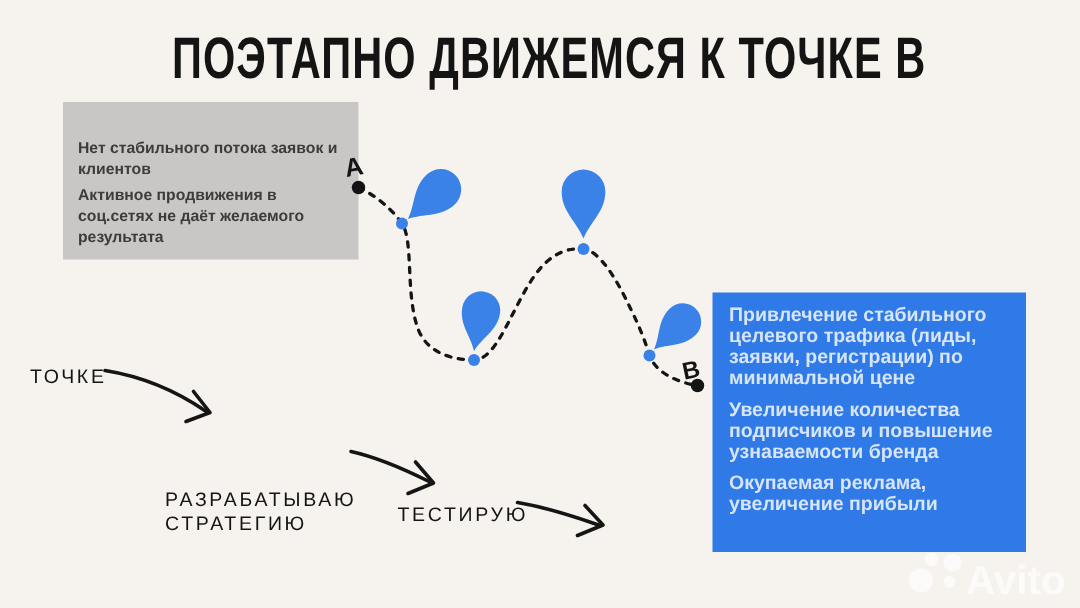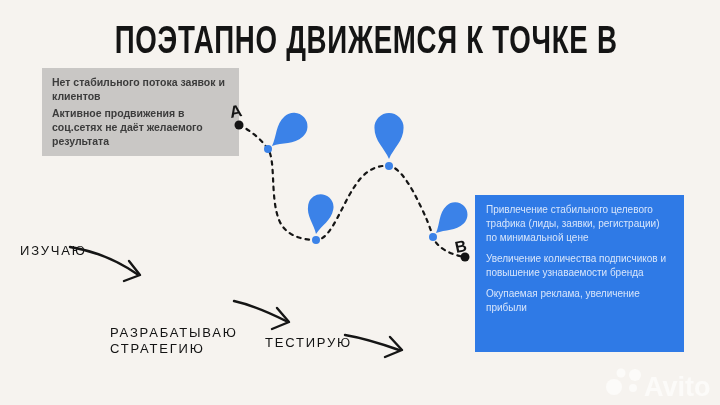--- a/index.html
+++ b/index.html
@@ -21,36 +21,36 @@
     display:inline-block;
     font-size:39px;font-weight:bold;line-height:1;
     letter-spacing:1px;white-space:nowrap;
     transform:scaleX(0.71);transform-origin:center;
   }
 
   
   .problems-box{
     position:absolute;left:42px;top:68px;width:197px;
     box-sizing:border-box;background:#c9c7c5;
-    padding:7px 10px 8px 10px;
+    padding:24px 10px 8px 10px;
   }
   .problems-box p{
     margin:0 0 3px 0;font-size:10.5px;line-height:14px;
     color:#3c3c3c;font-weight:700;
   }
   .problems-box p:last-child{margin-bottom:0;}
 
   .solutions-box{
     position:absolute;left:475px;top:195px;width:209px;
     box-sizing:border-box;background:#2f7ae6;
     padding:8px 11px 9px 11px;min-height:157px;
   }
   .solutions-box p{
-    margin:0 0 7px 0;font-size:10px;line-height:14px;
-    color:#d7e5fb;font-weight:400;
+    margin:0 0 7px 0;font-size:13px;line-height:14px;
+    color:#d7e5fb;font-weight:700;
   }
   .solutions-box p:last-child{margin-bottom:16px;}
 
   
   .step-label{
     position:absolute;font-size:13px;letter-spacing:1.8px;
     color:#141414;font-weight:400;white-space:nowrap;
   }
   .step-1{left:20px;top:243px;}
   .step-2{left:110px;top:291px;width:130px;text-align:left;line-height:16px;white-space:normal;margin-top:34px;}
@@ -114,21 +114,21 @@
     <g fill="none" stroke="#151515" stroke-width="2.4" stroke-linecap="round" stroke-linejoin="round">
       <path d="M234,301 C252,305 270,313 286,321"></path>
       <path d="M277,308 L289,322 L272,329"></path>
     </g>
     <g fill="none" stroke="#151515" stroke-width="2.4" stroke-linecap="round" stroke-linejoin="round">
       <path d="M345,335 C363,338 382,344 399,350"></path>
       <path d="M390,337 L402,350 L385,357"></path>
     </g>
   </svg>
 
-  <div class="step-label step-1">ИЗУЧАЮ</div>
+  <div class="step-label step-1">ТОЧКЕ</div>
   <div class="step-label step-2">
     <div>РАЗРАБАТЫВАЮ</div>
     <div>СТРАТЕГИЮ</div>
   </div>
   <div class="step-label step-3">ТЕСТИРУЮ</div>
 
   <div class="watermark">
     <svg width="115" height="44" viewBox="0 0 115 44">
       <g fill="#fdfcfa">
         <circle cx="21" cy="13" r="4.5"></circle>

